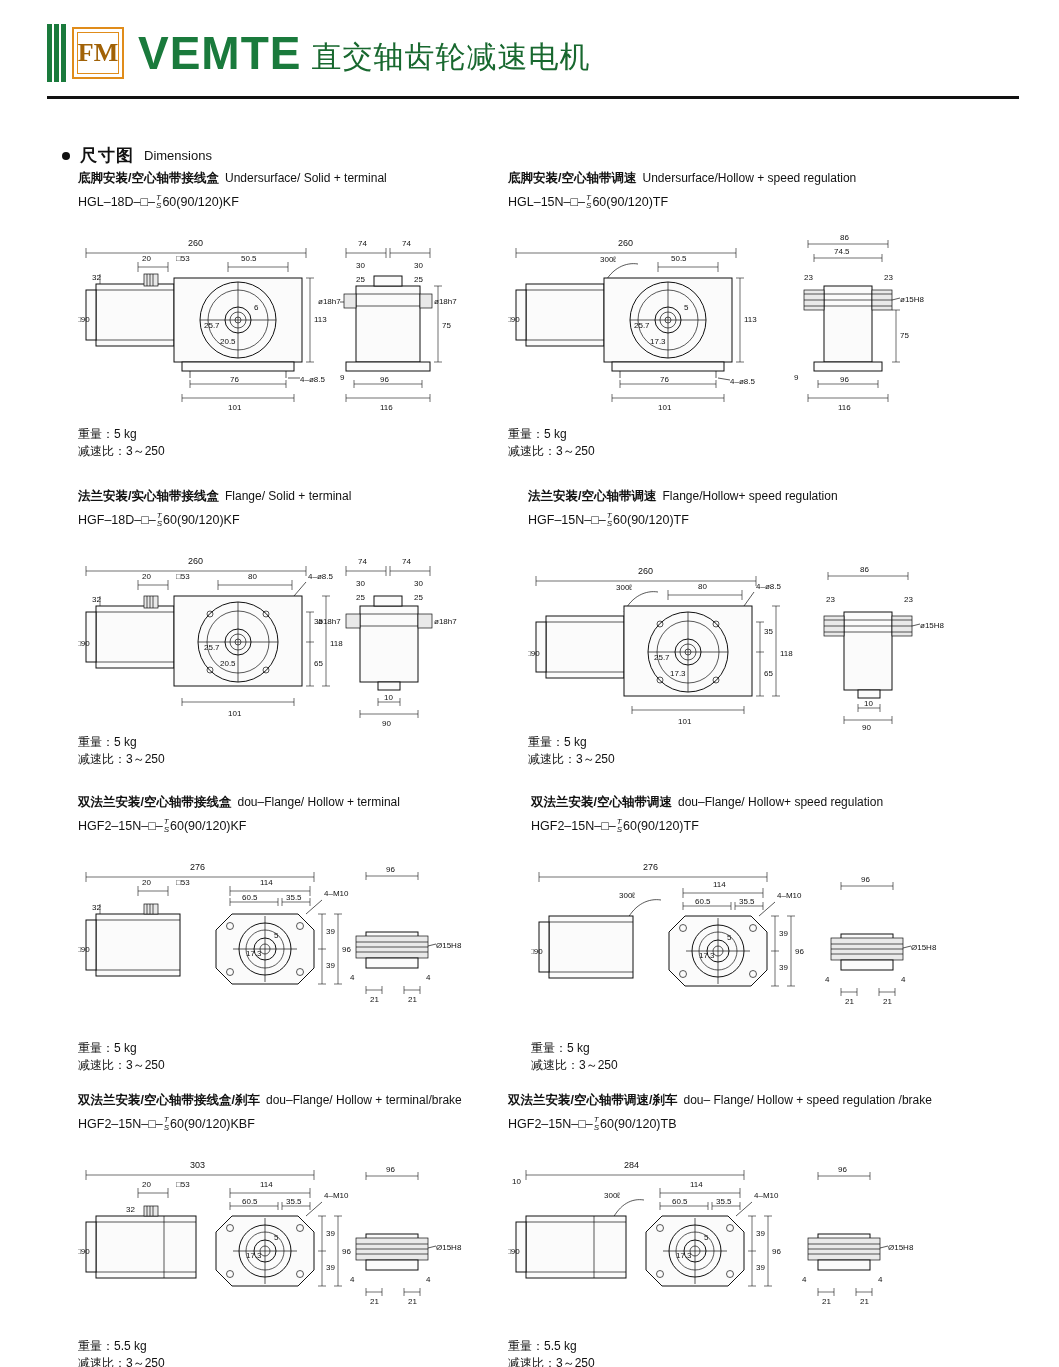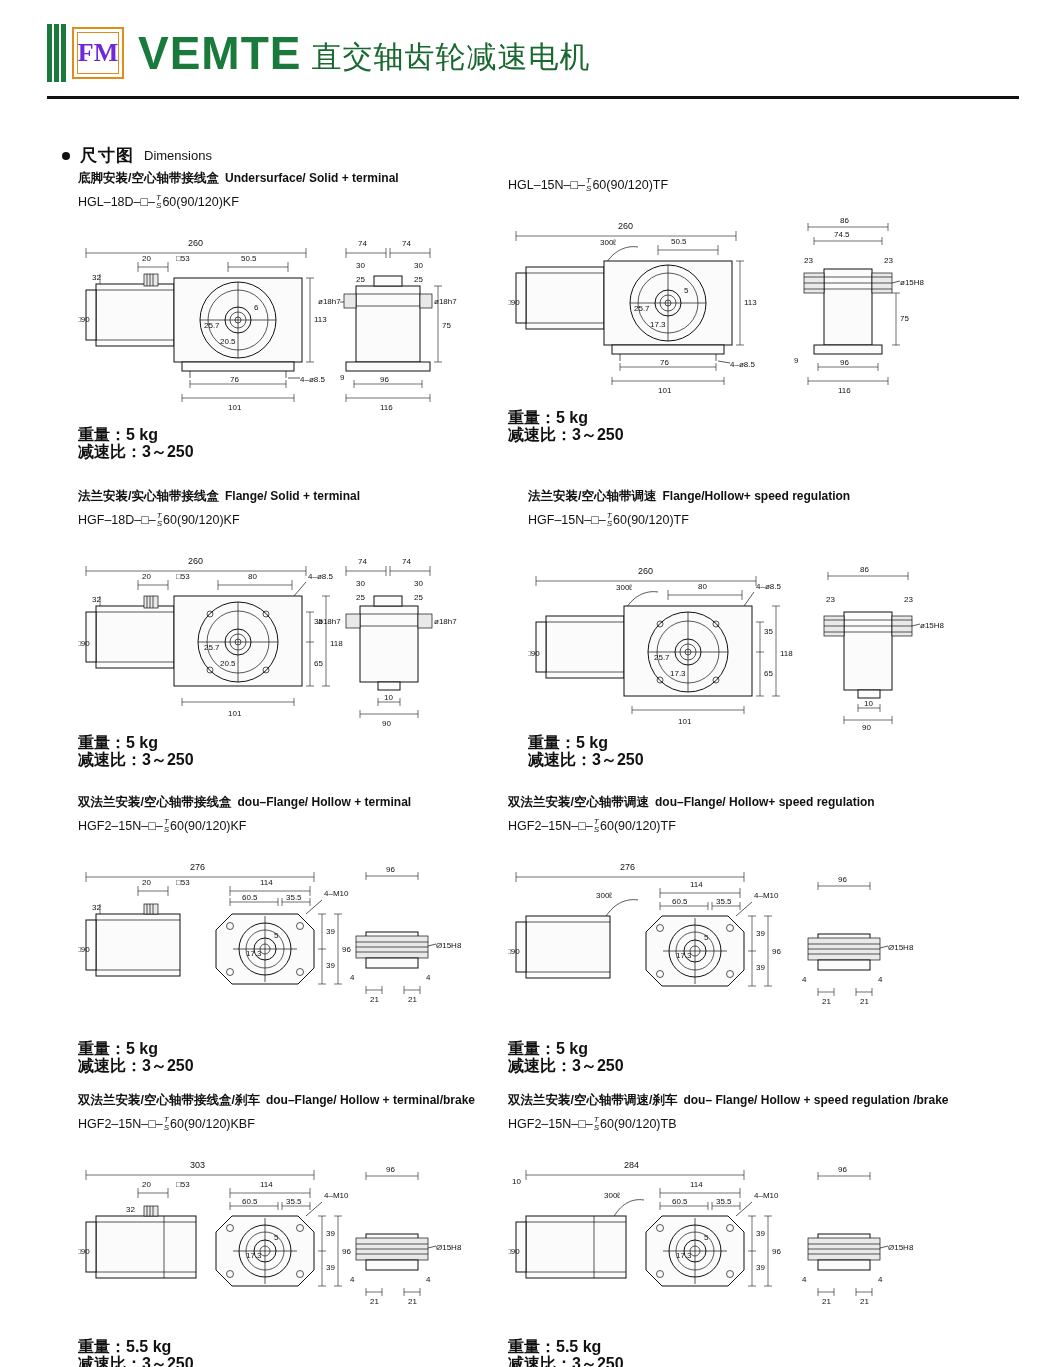--- a/index.html
+++ b/index.html
@@ -13,21 +13,21 @@
     overflow:hidden;
   }
   
   .header { position:relative; height:102px; }
   .logo-wrap { position:absolute; left:47px; top:24px; display:flex; align-items:center; }
   .logo-bars { display:flex; height:58px; margin-right:4px; }
   .logo-bars span { display:block; width:5px; height:58px; background:#1a7a3c; margin-right:2px; }
   .logo-box {
     width:52px; height:52px; border:2px solid #e08c1a; position:relative;
     display:flex; align-items:center; justify-content:center;
-    font-family:"Liberation Serif", serif; font-weight:bold; font-size:26px; color:#6d28d9;
+    font-family:"Liberation Serif", serif; font-weight:bold; font-size:26px; color:#a16207;
   }
   .logo-box:before {
     content:""; position:absolute; left:3px; top:3px; right:3px; bottom:3px;
     border:1px solid #e08c1a;
   }
   .brand {
     font-family:Liberation Sans, sans-serif;
     font-size:46px; font-weight:bold; letter-spacing:1px;
     color:#1a7a3c; margin-left:14px; line-height:1;
   }
@@ -43,24 +43,24 @@
   .sec-title .cn { font-size:17px; font-weight:bold; letter-spacing:1px; }
   .sec-title .en { font-size:13px; margin-left:10px; }
 
   
   .grid { position:absolute; left:0; top:170px; width:1059px; }
   .row { display:flex; }
   .block { position:relative; }
   .block.left { width:508px; padding-left:78px; }
   .block.right { width:551px; padding-left:0px; }
   .b-title { font-size:12.5px; font-weight:bold; white-space:nowrap; }
-  .b-title .en { font-weight:bold; font-size:12px; margin-left:6px;margin-top:48px; }
+  .b-title .en { font-weight:normal; font-size:12px; margin-left:6px;margin-top:48px; }
   .b-model { font-size:12.5px; margin-top:7px; white-space:nowrap; display:flex; align-items:center;}
   .frac { display:inline-flex; flex-direction:column; font-size:8px; line-height:8px; margin:0 1px; vertical-align:middle; }
-  .note { font-size:16px; line-height:17px; margin-top:4px;font-weight:bold; }
+  .note { font-size:12px; line-height:17px; margin-top:4px; }
 
   
   .dwg { position:relative; margin-top:22px; }
   svg { display:block; }
   .ln { stroke:#111; stroke-width:1; fill:none; }
   .lnt { stroke:#111; stroke-width:0.7; fill:none; }
   .hatch { fill:#e9e9e9; stroke:#111; stroke-width:0.7; }
   .body-fill { fill:#fbfbfb; stroke:#111; stroke-width:1; }
   .dim { stroke:#111; stroke-width:0.6; fill:none; }
   text { font-family:"Liberation Sans", sans-serif; font-size:9px; fill:#111; }
@@ -180,20 +180,23 @@
       </div>
       <div class="note">
         <span>重量：</span><span>5 kg</span>
       </div>
       <div class="note" style="margin-top:0">
         <span>减速比：</span><span>3～250</span>
       </div>
     </div>
 
     <div class="block right">
+      <div class="b-title">
+        <span>底脚安装/空心轴带调速</span><span class="en">Undersurface/Hollow + speed regulation</span>
+      </div>
       <div class="b-model">
         <span>HGL–15N–</span><span>□</span>–<span class="frac">
             <i>T</i>
             <i>S</i>
           </span><span>60(90/120)TF</span>
       </div>
       <div class="dwg">
         <svg width="470" height="190" viewBox="0 0 470 190">
           <path class="dim" d="M8,16 L8,26 M228,16 L228,26 M8,21 L228,21"></path>
           <text x="110" y="14">260</text>
@@ -406,21 +409,21 @@
       </div>
       <div class="note">
         <span>重量：</span><span>5 kg</span>
       </div>
       <div class="note" style="margin-top:0">
         <span>减速比：</span><span>3～250</span>
       </div>
     </div>
   </div>
 
-  <div class="row" style="margin-top:26px;">
+  <div class="row" style="margin-top:26px;gap:23px;">
 
     <div class="block left">
       <div class="b-title">
         <span>双法兰安装/空心轴带接线盒</span><span class="en">dou–Flange/ Hollow + terminal</span>
       </div>
       <div class="b-model">
         <span>HGF2–15N–</span><span>□</span>–<span class="frac">
             <i>T</i>
             <i>S</i>
           </span><span>60(90/120)KF</span>

